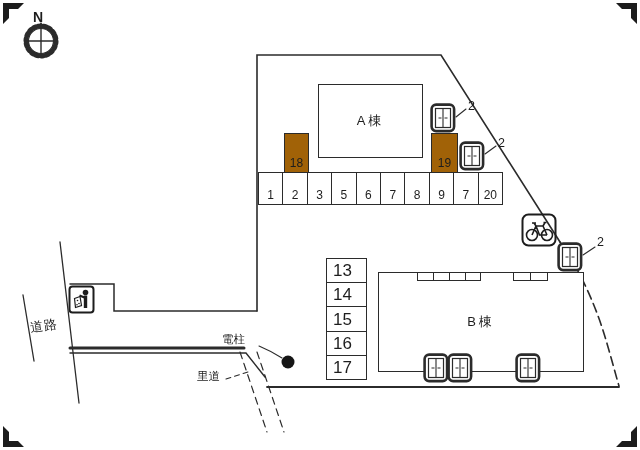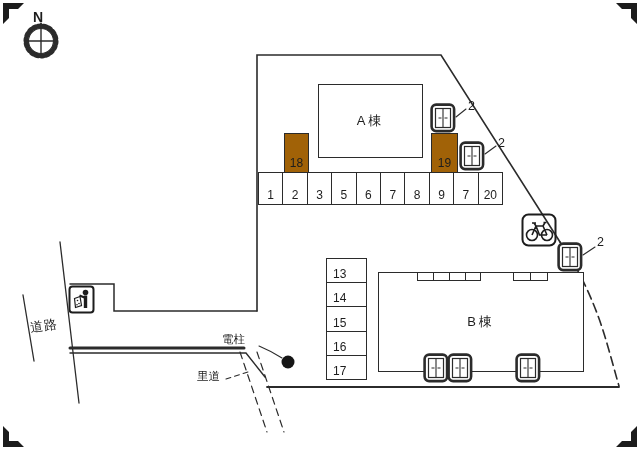--- a/index.html
+++ b/index.html
@@ -23,21 +23,21 @@
     flex:1 1 0;border-left:1.3px solid #2b2b2b;display:flex;align-items:flex-end;
     justify-content:center;font-size:12px;padding-bottom:2px;box-sizing:border-box;
   }
   .prow .cell:first-child{border-left:none;}
   .pcol{
     position:absolute;box-sizing:border-box;border:1.4px solid #2b2b2b;
     display:flex;flex-direction:column;
   }
   .pcol .cell{
     flex:1 1 0;border-top:1.3px solid #2b2b2b;display:flex;align-items:flex-end;
-    justify-content:flex-start;font-size:12px;padding:0 0 1px 6px;box-sizing:border-box;
+    justify-content:flex-start;font-size:17px;padding:0 0 1px 6px;box-sizing:border-box;
   }
   .pcol .cell:first-child{border-top:none;}
   .pbox{
     position:absolute;box-sizing:border-box;border:1.4px solid #2b2b2b;
     display:flex;align-items:flex-end;justify-content:center;
     font-size:12px;padding-bottom:2px;background:#a16207;
   }
   .count2{position:absolute;font-size:12.5px;}
   .tab{position:absolute;box-sizing:border-box;border:1.2px solid #2b2b2b;height:9px;background:#fff;}
   .iconbox{position:absolute;}

